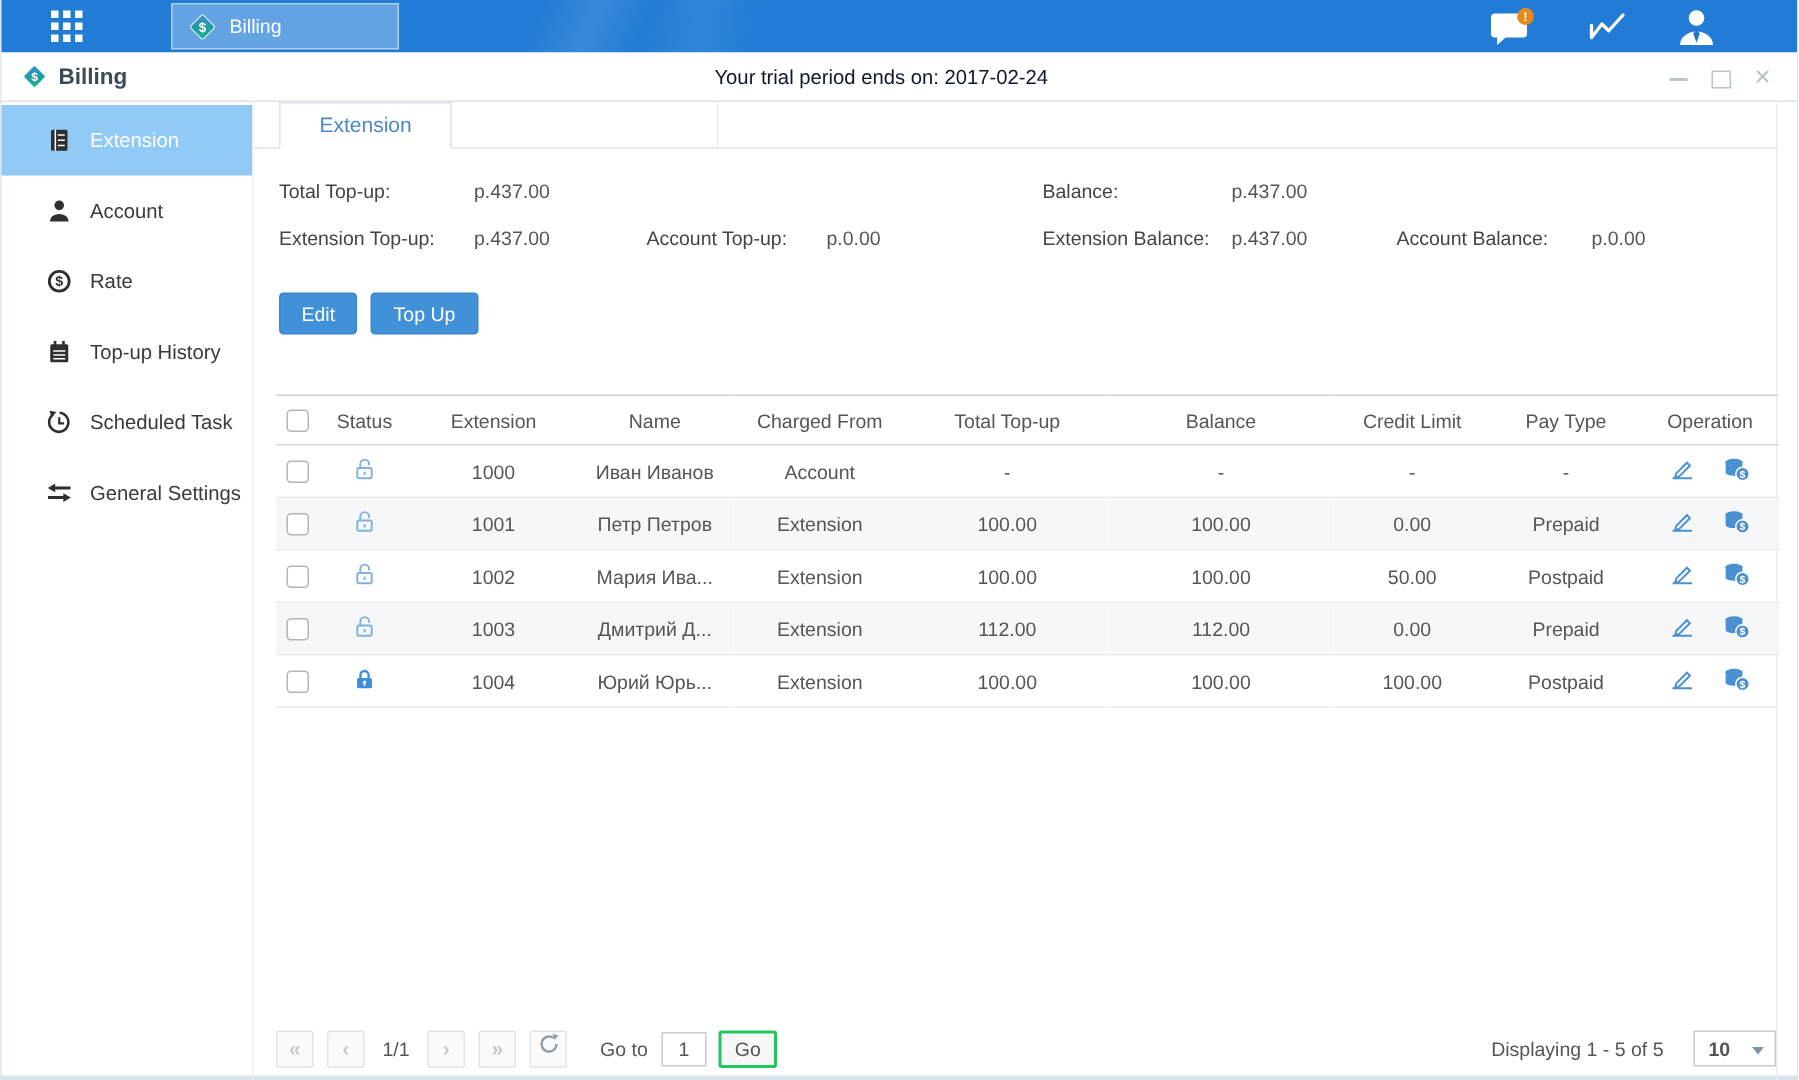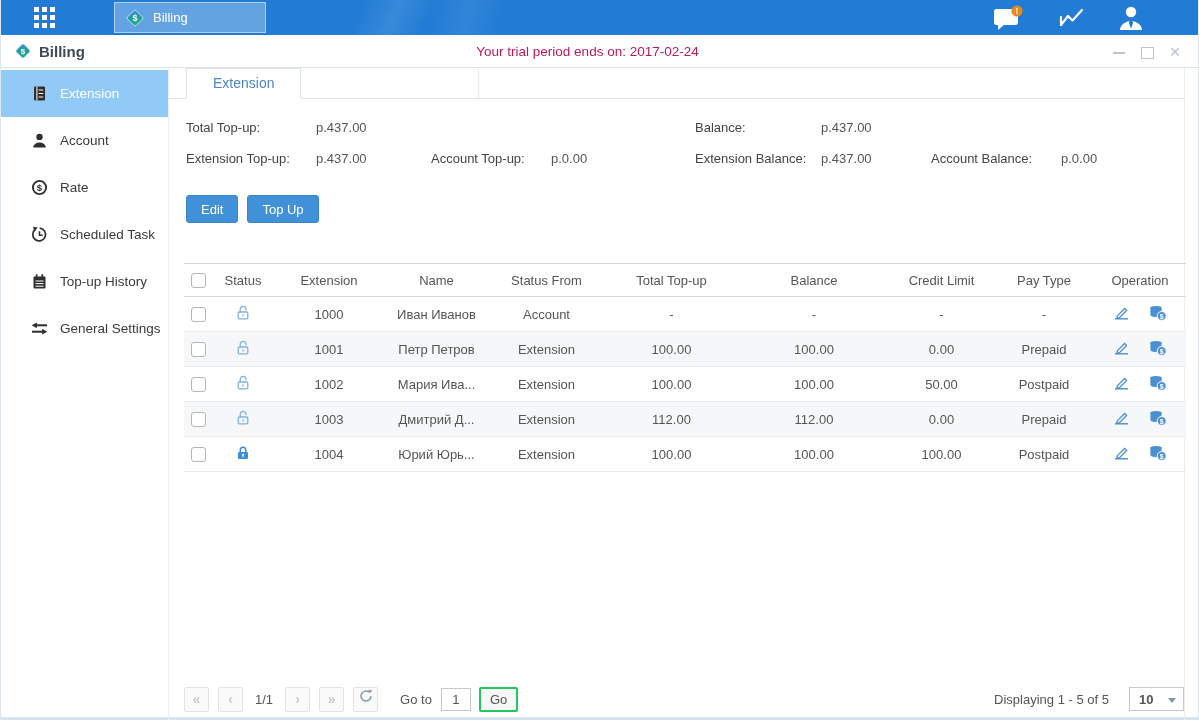--- a/index.html
+++ b/index.html
@@ -22,21 +22,21 @@
   .task-tab .label { color:#fff; font-size:13px; }
   .tb-icons { position:absolute; right:0; top:0; height:35px; }
   .tb-ic { position:absolute; top:4px; width:34px; height:27px; cursor:pointer; }
   .tb-chat { left:-206px; } .tb-chart { left:-142px; } .tb-user { left:-82px; }
 
   
   .titlebar { position:relative; height:33px; background:#fff; border-bottom:1px solid #d9e4ee;
     display:flex; align-items:center; }
   .titlebar .app-title { display:flex; align-items:center; gap:7px; padding-left:13px;
     font-size:15px; font-weight:bold; color:#3c4a57; }
-  .trial { position:absolute; left:49%; transform:translateX(-50%); color:#be185d; font-size:13.5px; }
+  .trial { position:absolute; left:49%; transform:translateX(-50%); color:#0f172a; font-size:13.5px; }
   .win-controls { position:absolute; right:16px; top:0; height:33px; display:flex; align-items:center; gap:14px; }
   .wc { width:14px; height:14px; position:relative; cursor:pointer; }
   .wc-min::after { content:""; position:absolute; left:1px; right:1px; top:7px; height:2px; background:#bcc5ce; }
   .wc-max::after { content:""; position:absolute; left:1px; top:2px; width:11px; height:10px; border:1.5px solid #bcc5ce; }
   .wc-close { color:#b9c2cb; font-size:19px; line-height:14px; text-align:center; }
 
   
   .app-body { display:flex; height:652px; position:relative; }
 
   .sidebar { width:168px; border-right:1px solid #efefef; padding-top:2px; }
@@ -192,36 +192,36 @@
       </div>
       <div class="side-item">
         <svg width="17" height="17" viewBox="0 0 17 17">
           <circle cx="8.5" cy="8.5" r="6.6" fill="none" stroke="#2f2f2f" stroke-width="1.9"></circle>
           <text x="8.5" y="11.8" text-anchor="middle" font-size="9.5" font-weight="bold" fill="#2f2f2f">$</text>
         </svg>
         <span>Rate</span>
       </div>
       <div class="side-item">
         <svg width="17" height="17" viewBox="0 0 17 17">
-          <path d="M4.4,3.3 A6.4,6.4 0 1 0 8.7,2.1" fill="none" stroke="#2f2f2f" stroke-width="1.7"></path>
-          <polygon points="2,0.8 6.6,1.6 3.4,5.4" fill="#2f2f2f"></polygon>
-          <polyline points="8.5,5.2 8.5,9.3 11.7,9.3" fill="none" stroke="#2f2f2f" stroke-width="1.5"></polyline>
-        </svg>
-        <span>Scheduled Task</span>
-      </div>
-      <div class="side-item">
-        <svg width="17" height="17" viewBox="0 0 17 17">
           <rect x="2.5" y="3.5" width="12" height="12" rx="1" fill="#2f2f2f"></rect>
           <rect x="4.8" y="1.3" width="1.8" height="3.4" fill="#2f2f2f"></rect>
           <rect x="10.4" y="1.3" width="1.8" height="3.4" fill="#2f2f2f"></rect>
           <line x1="4.5" y1="8" x2="12.5" y2="8" stroke="#fff" stroke-width="1"></line>
           <line x1="4.5" y1="10.6" x2="12.5" y2="10.6" stroke="#fff" stroke-width="1"></line>
           <line x1="4.5" y1="13.2" x2="12.5" y2="13.2" stroke="#fff" stroke-width="1"></line>
         </svg>
         <span>Top-up History</span>
+      </div>
+      <div class="side-item">
+        <svg width="17" height="17" viewBox="0 0 17 17">
+          <path d="M4.4,3.3 A6.4,6.4 0 1 0 8.7,2.1" fill="none" stroke="#2f2f2f" stroke-width="1.7"></path>
+          <polygon points="2,0.8 6.6,1.6 3.4,5.4" fill="#2f2f2f"></polygon>
+          <polyline points="8.5,5.2 8.5,9.3 11.7,9.3" fill="none" stroke="#2f2f2f" stroke-width="1.5"></polyline>
+        </svg>
+        <span>Scheduled Task</span>
       </div>
       <div class="side-item">
         <svg width="17" height="17" viewBox="0 0 17 17">
           <line x1="5" y1="5.3" x2="16" y2="5.3" stroke="#2f2f2f" stroke-width="2"></line>
           <polygon points="0.8,5.3 5.8,2.4 5.8,8.2" fill="#2f2f2f"></polygon>
           <line x1="1" y1="11.7" x2="12" y2="11.7" stroke="#2f2f2f" stroke-width="2"></line>
           <polygon points="16.2,11.7 11.2,8.8 11.2,14.6" fill="#2f2f2f"></polygon>
         </svg>
         <span>General Settings</span>
       </div>
@@ -267,21 +267,21 @@
             <col style="width:105px">
           <col style="width:100px">
             <col style="width:92px">
         </colgroup>
         <thead>
           <tr>
             <th><span class="cb"></span></th>
             <th>Status</th>
             <th>Extension</th>
             <th>Name</th>
-            <th>Status From</th>
+            <th>Charged From</th>
             <th>Total Top-up</th>
             <th>Balance</th>
             <th>Credit Limit</th>
             <th>Pay Type</th>
             <th>Operation</th>
           </tr>
         </thead>
         <tbody>
 
             <tr>

